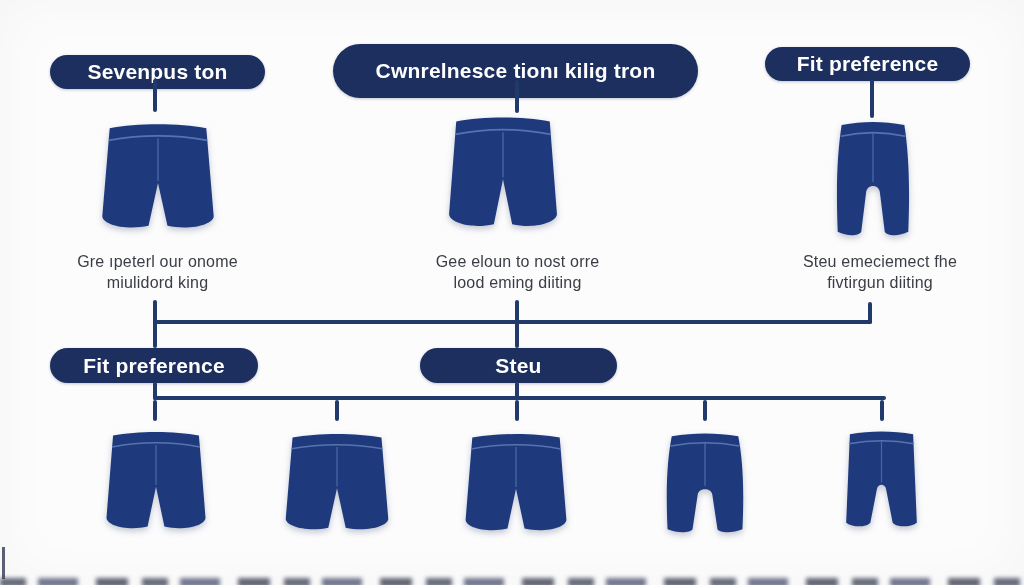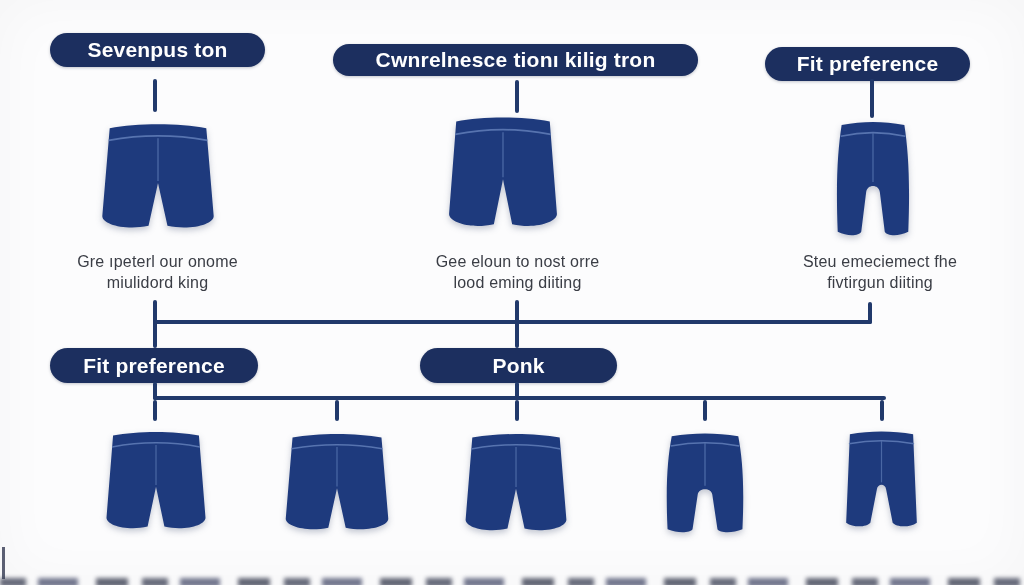--- a/index.html
+++ b/index.html
@@ -58,22 +58,22 @@
   .left-tick{
     position:absolute;left:2px;bottom:6px;width:3px;height:32px;
     background:#343a52;opacity:.8;filter:blur(.5px);
   }
 </style>
 </head>
 <body>
 
 <div class="canvas">
 
-  <div class="pill" style="left:50px;top:33px;width:215px;height:34px;">Sevenpus ton</div>
-  <div class="pill" style="left:333px;top:44px;width:365px;height:32px;">Cwnrelnesce tionı kilig tron</div>
+  <div class="pill" style="left:50px;top:55px;width:215px;height:34px;">Sevenpus ton</div>
+  <div class="pill" style="left:333px;top:44px;width:365px;height:54px;">Cwnrelnesce tionı kilig tron</div>
   <div class="pill" style="left:765px;top:47px;width:205px;height:34px;">Fit preference</div>
 
   <div class="vline" style="left:153px;top:79px;height:33px;"></div>
   <div class="vline" style="left:515px;top:80px;height:33px;"></div>
   <div class="vline" style="left:870px;top:79px;height:39px;"></div>
 
   <svg class="shorts" style="left:95px;top:120px;width:126px;height:118px;" viewBox="0 0 120 116" preserveAspectRatio="none">
       <path d="M14 8 C40 3 80 3 106 8 L113 94 C114 102 92 109 69 104 L60 62 L51 104 C28 109 6 102 7 94 Z" fill="var(--shorts-fill)"></path>
       <path d="M13 20 C45 14 75 14 107 20" fill="none" stroke="var(--shorts-stitch)" stroke-width="1.6" opacity="0.9"></path>
       <path d="M60 18 L60 60" fill="none" stroke="var(--shorts-stitch)" stroke-width="1.3" opacity="0.7"></path>
@@ -95,21 +95,21 @@
 lood eming diiting</div>
   <div class="caption" style="left:720px;top:251px;width:320px;">Steu emeciemect fhe
 fivtirgun diiting</div>
 
   <div class="vline" style="left:153px;top:300px;height:48px;"></div>
   <div class="vline" style="left:515px;top:300px;height:48px;"></div>
   <div class="vline" style="left:868px;top:302px;height:22px;"></div>
   <div class="hline" style="left:153px;top:320px;width:719px;"></div>
 
   <div class="pill" style="left:50px;top:348px;width:208px;height:35px;">Fit preference</div>
-  <div class="pill" style="left:420px;top:348px;width:197px;height:35px;">Ponk</div>
+  <div class="pill" style="left:420px;top:348px;width:197px;height:35px;">Steu</div>
 
   <div class="vline" style="left:153px;top:382px;height:18px;"></div>
   <div class="vline" style="left:515px;top:382px;height:18px;"></div>
   <div class="hline" style="left:153px;top:396px;width:733px;"></div>
   <div class="vline" style="left:153px;top:400px;height:21px;"></div>
   <div class="vline" style="left:335px;top:400px;height:21px;"></div>
   <div class="vline" style="left:515px;top:400px;height:21px;"></div>
   <div class="vline" style="left:703px;top:400px;height:21px;"></div>
   <div class="vline" style="left:880px;top:400px;height:21px;"></div>
 

